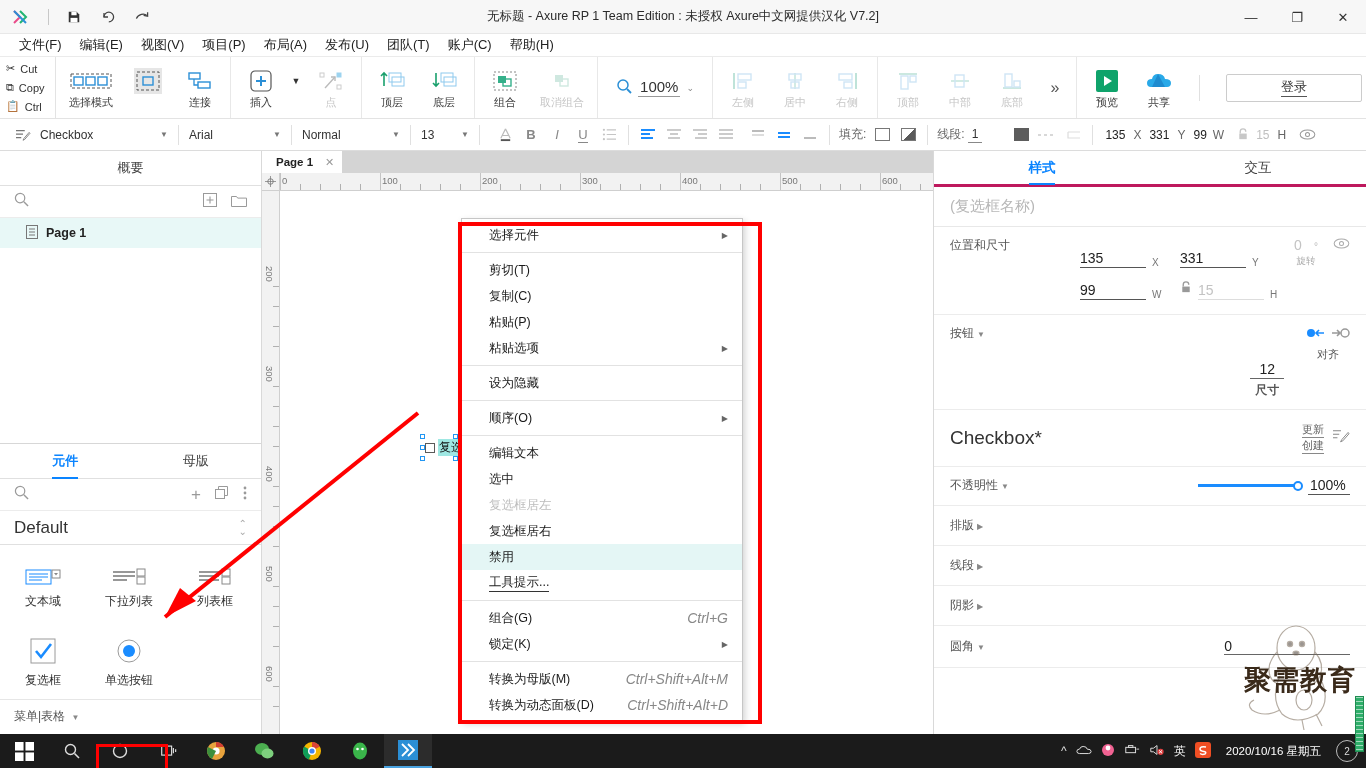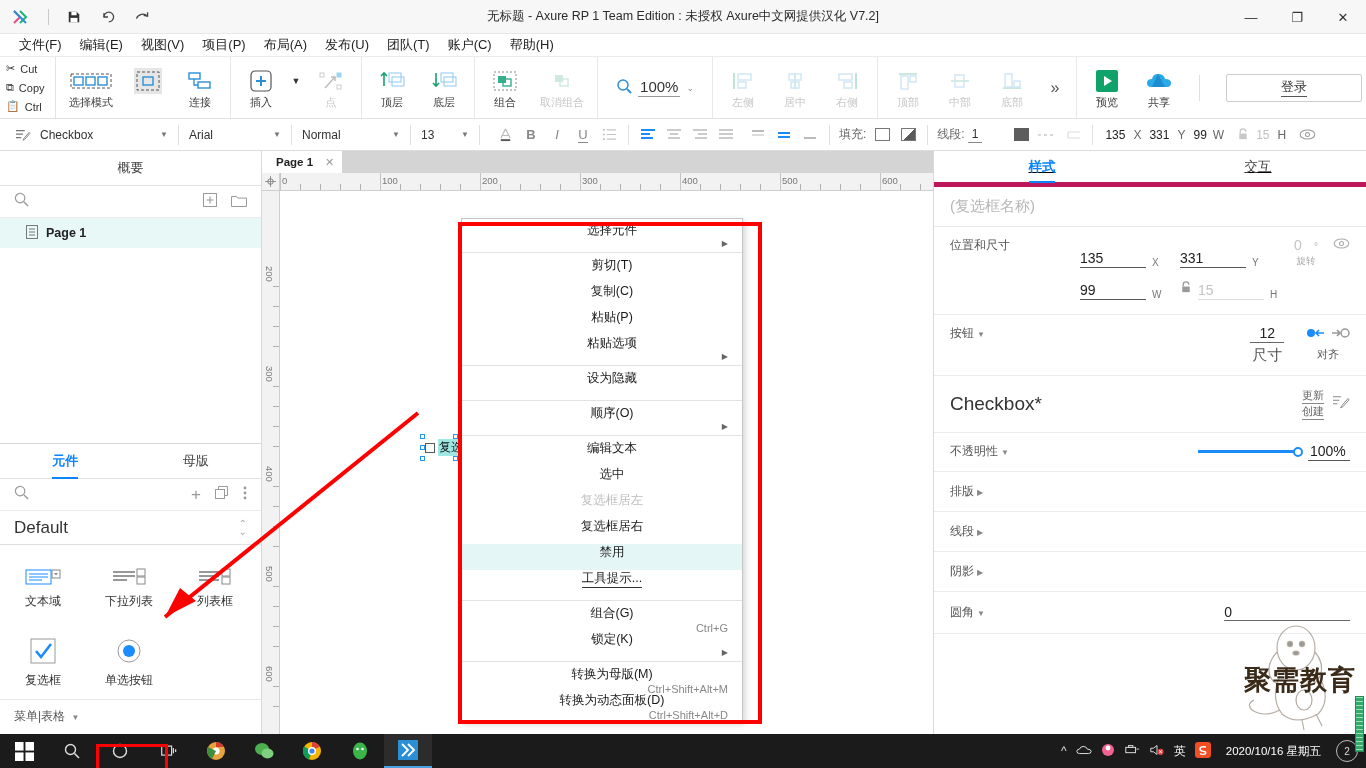--- a/index.html
+++ b/index.html
@@ -192,36 +192,36 @@
   .ctx-outline {
     position: absolute; left: 458px; top: 222px; width: 304px; height: 502px;
     border: 4px solid #ff0000; z-index: 40; pointer-events: none;
   }
   .ctx {
     position: absolute; left: 461px; top: 218px; width: 282px;
     background: #fff; border: 1px solid #c6c6c6; box-shadow: 2px 3px 7px rgba(0,0,0,.18);
     z-index: 35; padding: 3px 0 2px;
   }
   .ctx-item {
-    height: 26px; display: flex; align-items: center; padding: 0 14px 0 34px;
-    font-size: 12.5px; color: #1a1a1a; position: relative; cursor: default; flex-direction: column;
+    height: 26px; display: flex; align-items: center; padding: 0 14px 0 27px;
+    font-size: 12.5px; color: #1a1a1a; position: relative; cursor: default;
   }
   .ctx-item.hl { background: #e4f6f5; }
   .ctx-item.dis { color: #bdbdbd; }
-  .ctx-item .acc { margin-left: auto; color: #888; font-size: 11px; padding-left: 18px; }
+  .ctx-item .acc { margin-left: auto; color: #888; font-size: 14px; padding-left: 18px; font-style: italic; }
   .ctx-item .arrow { margin-left: auto; color: #666; font-size: 8px; }
   .ctx-item .ul { border-bottom: 1px solid #333; }
   .ctx-sep { height: 1px; background: #e2e2e2; margin: 4px 0; }
 
   
   .right {
     position: absolute; top: 151px; left: 933px; width: 433px; height: 583px;
     background: #fff; border-left: 1px solid #d9d9d9;
   }
-  .rp-tabs { display: flex; height: 36px; border-bottom: 5px solid #be185d; text-decoration: underline; }
+  .rp-tabs { display: flex; height: 36px; border-bottom: 3px solid #be185d; }
   .rp-tab {
     flex: 1; display: flex; align-items: center; justify-content: center;
     font-size: 13.5px; color: #444; position: relative;
   }
   .rp-tab.sel { color: #0a84ff; font-weight: bold; }
   .rp-tab.sel::after {
     content: ''; position: absolute; bottom: -1px; left: 50%; transform: translateX(-50%);
     width: 26px; height: 2px; background: #0a84ff;
   }
   .rp-name {
@@ -238,23 +238,23 @@
   .fld-row { display: flex; align-items: flex-end; gap: 6px; }
   .fld {
     width: 66px; border-bottom: 1px solid #555; font-size: 14px; color: #222;
     padding-bottom: 1px; text-align: left;
   }
   .fld.dim { color: #c3c3c3; border-bottom-color: #ddd; }
   .fld-suffix { font-size: 10px; color: #777; width: 22px; }
   .rot-col { display: flex; flex-direction: column; align-items: center; width: 52px; }
   .rot-col .sub { font-size: 9.5px; color: #aaa; margin-top: 2px; }
   .eye { position: absolute; right: 16px; top: 10px; color: #aaa; font-size: 13px; }
-  .sizecol { display: flex; flex-direction: column; align-items: center; }
+  .sizecol { display: flex; flex-direction: column; align-items: center; margin-top: 36px; }
   .sizecol .val { font-size: 14px; color: #222; border-bottom: 1px solid #666; padding: 0 9px 1px; }
-  .sizecol .cap { font-size: 15px; color: #555; margin-top: 3px; }
+  .sizecol .cap { font-size: 12px; color: #555; margin-top: 3px; font-weight: bold; }
   .aligncol { display: flex; flex-direction: column; align-items: center; margin-left: 22px; }
   .aligncol .cap { font-size: 11px; color: #555; margin-top: 4px; }
   .style-name { font-size: 19px; color: #333; }
   .upd-create { margin-left: auto; display: flex; align-items: center; gap: 8px; }
   .uc-text { display: flex; flex-direction: column; font-size: 11px; color: #666; line-height: 1.35; }
   .uc-text span { border-bottom: 1px solid #888; }
   .opacity-row { display: flex; align-items: center; gap: 10px; margin-left: auto; }
   .slider { width: 100px; height: 3px; background: #1a8cff; position: relative; }
   .slider .knob {
     position: absolute; right: -5px; top: -3.5px; width: 10px; height: 10px;

